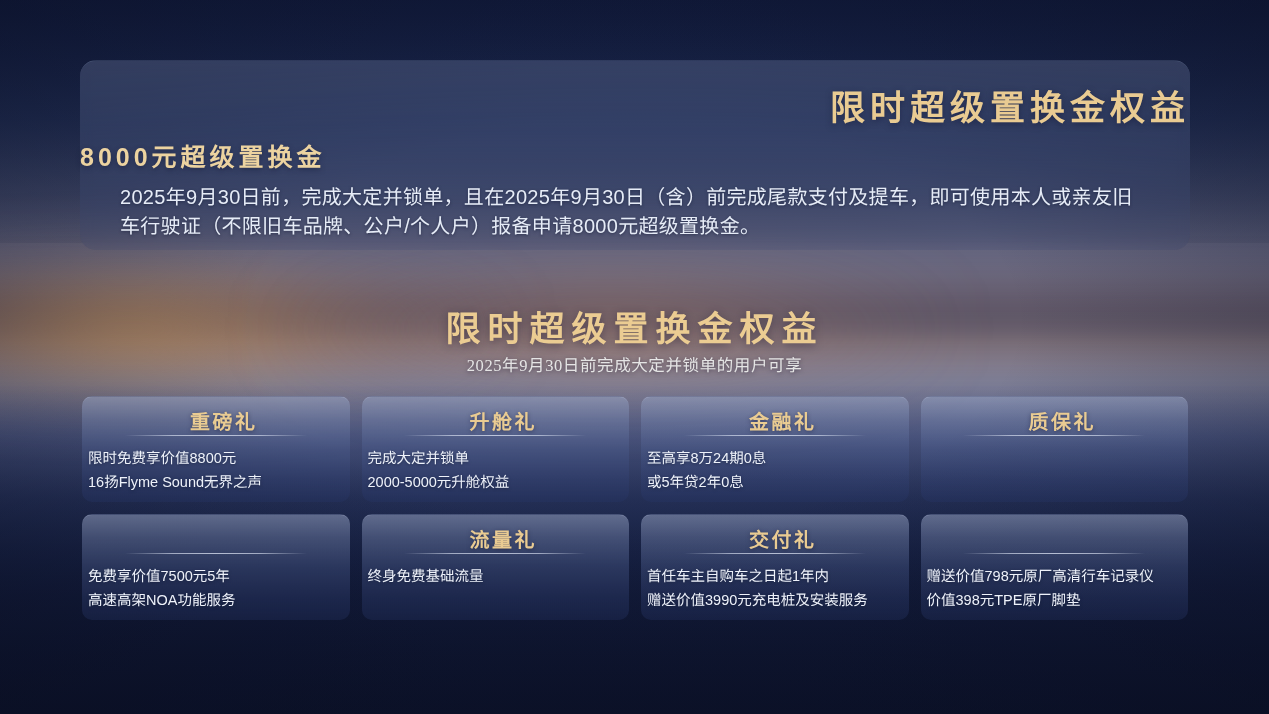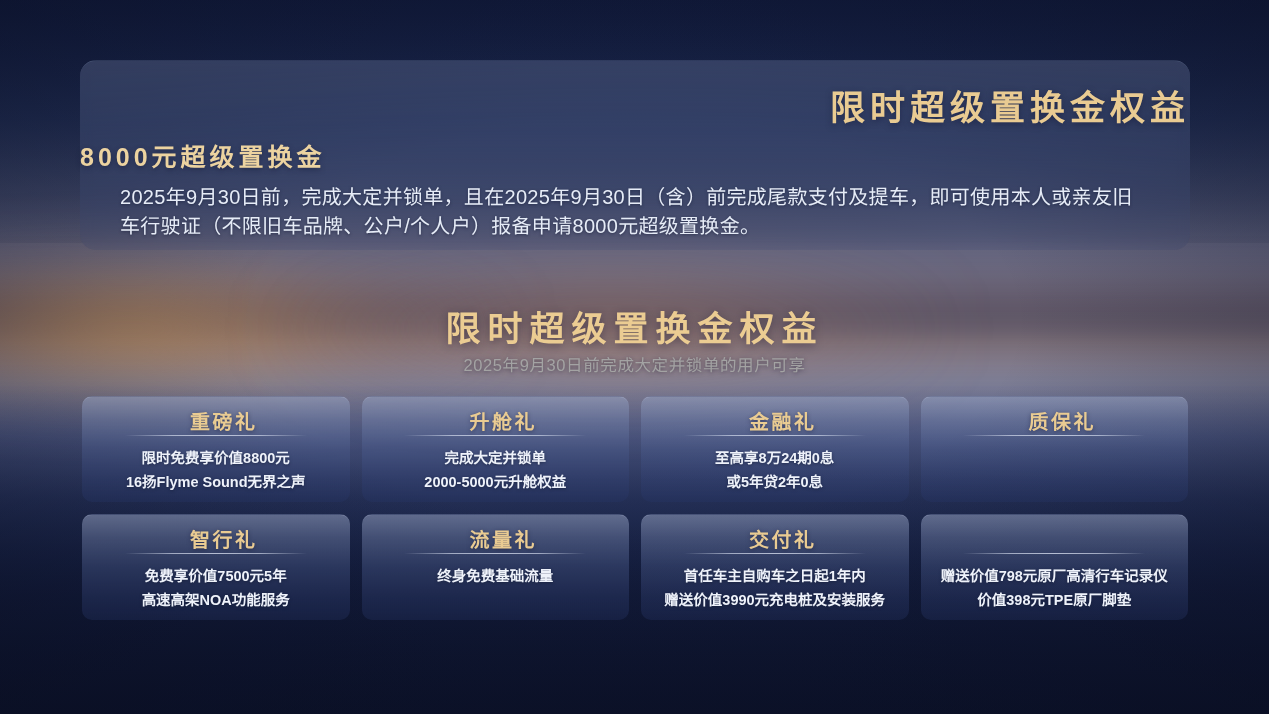--- a/index.html
+++ b/index.html
@@ -124,22 +124,23 @@
     font-size:35px; font-weight:bold;
     letter-spacing:7px;
     color:#ebcc92;
     text-shadow:0 2px 8px rgba(30,26,50,0.45);
   }
   .sec-sub {
     position:absolute; left:0; right:0; top:352px;
     text-align:center;
     font-size:16.5px;
     letter-spacing:0.6px;
-    color:#a3a3a3;
+    color:#e5e5e5;
     text-shadow:0 1px 4px rgba(30,26,50,0.55);
+    font-family:Liberation Serif, serif;
   }
 
   
   .grid {
     position:absolute;
     left:82px; top:396px; width:1106px;
     display:grid;
     grid-template-columns:repeat(4, 1fr);
     grid-auto-rows:106px;
     gap:12px 12px;
@@ -170,24 +171,24 @@
     position:absolute; left:0; right:0; top:9px;
     text-align:center;
     font-size:20px; font-weight:bold;
     letter-spacing:2.5px;
     color:#e9cb92;
     text-shadow:0 1px 4px rgba(24,28,58,0.55);
     margin-left:16px;
   }
   .card-lines {
     position:absolute; left:6px; right:6px; top:49px;
-    text-align:center;
+    text-align:left;
     font-size:14.5px; line-height:24px;
     color:#eef2fa;
-    font-weight:bold;
+    font-weight:normal;
     text-shadow:0 1px 3px rgba(20,26,52,0.6);
     white-space:nowrap;
   }
   .card-lines .ln { display:block; }
 </style>
 </head>
 <body>
 
 <div class="bg-root">
   <div class="bg-base"></div>
@@ -234,21 +235,20 @@
         <span class="ln">至高享8万24期0息</span>
         <span class="ln">或5年贷2年0息</span>
       </div>
     </div>
 
     <div class="card">
       <div class="card-title">质保礼</div>
     </div>
 
     <div class="card">
-      <div class="card-title">智行礼</div>
       <div class="card-lines">
         <span class="ln">免费享价值7500元5年</span>
         <span class="ln">高速高架NOA功能服务</span>
       </div>
     </div>
 
     <div class="card">
       <div class="card-title">流量礼</div>
       <div class="card-lines">
         <span class="ln">终身免费基础流量</span>

